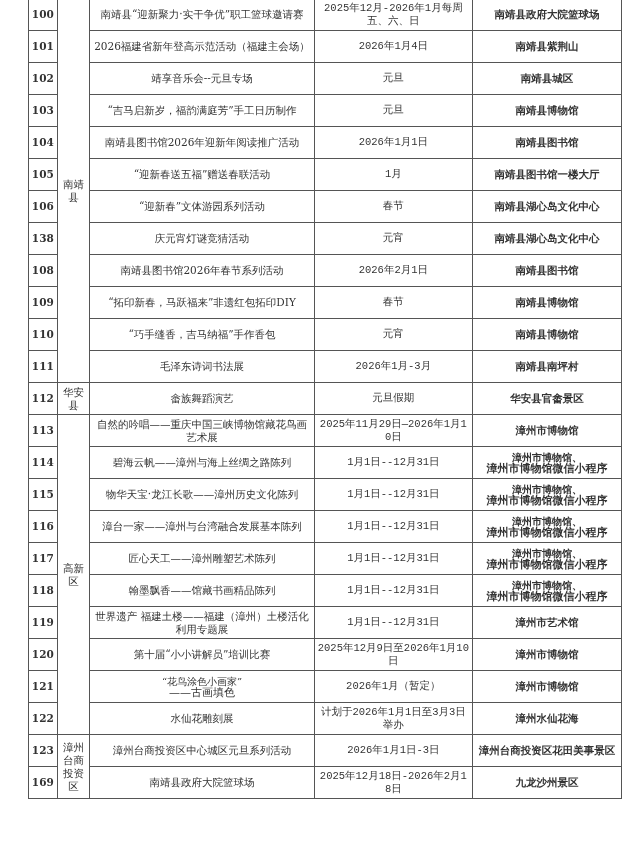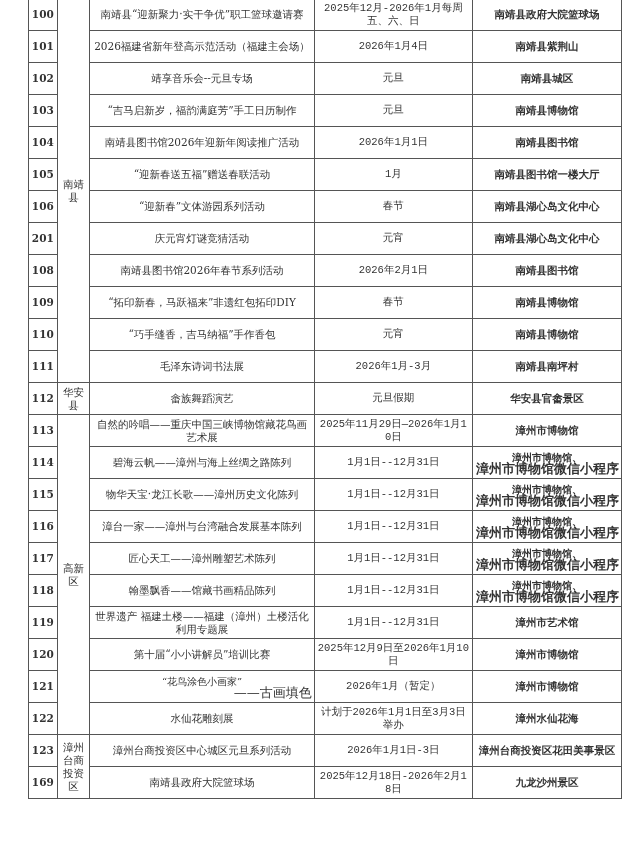--- a/index.html
+++ b/index.html
@@ -35,23 +35,22 @@
     overflow: hidden;
     word-break: break-all;
   }
   td.c-no { width: 28px; font-size: 10px; font-weight: bold; }
   td.c-area { width: 32px; font-size: 10.5px; }
   td.c-name { width: 220px; }
   td.c-time { width: 155px; font-family: Liberation Mono, monospace; }
   td.c-venue { width: 146px; font-weight: bold; }
   .sub {
     display: block;
-    font-size: 13px;
+    font-size: 11px;
     line-height: 10px;
-    text-align: right;
   }
   .venue-main {
     display: block;
     font-size: 10px;
     line-height: 13px;
   }
 </style>
 </head>
 <body>
 
@@ -102,21 +101,21 @@
     </tr>
 
     <tr>
       <td class="c-no">106</td>
       <td class="c-name">“迎新春”文体游园系列活动</td>
       <td class="c-time">春节</td>
       <td class="c-venue">南靖县湖心岛文化中心</td>
     </tr>
 
     <tr>
-      <td class="c-no">201</td>
+      <td class="c-no">138</td>
       <td class="c-name">庆元宵灯谜竞猜活动</td>
       <td class="c-time">元宵</td>
       <td class="c-venue">南靖县湖心岛文化中心</td>
     </tr>
 
     <tr>
       <td class="c-no">108</td>
       <td class="c-name">南靖县图书馆2026年春节系列活动</td>
       <td class="c-time">2026年2月1日</td>
       <td class="c-venue">南靖县图书馆</td>

